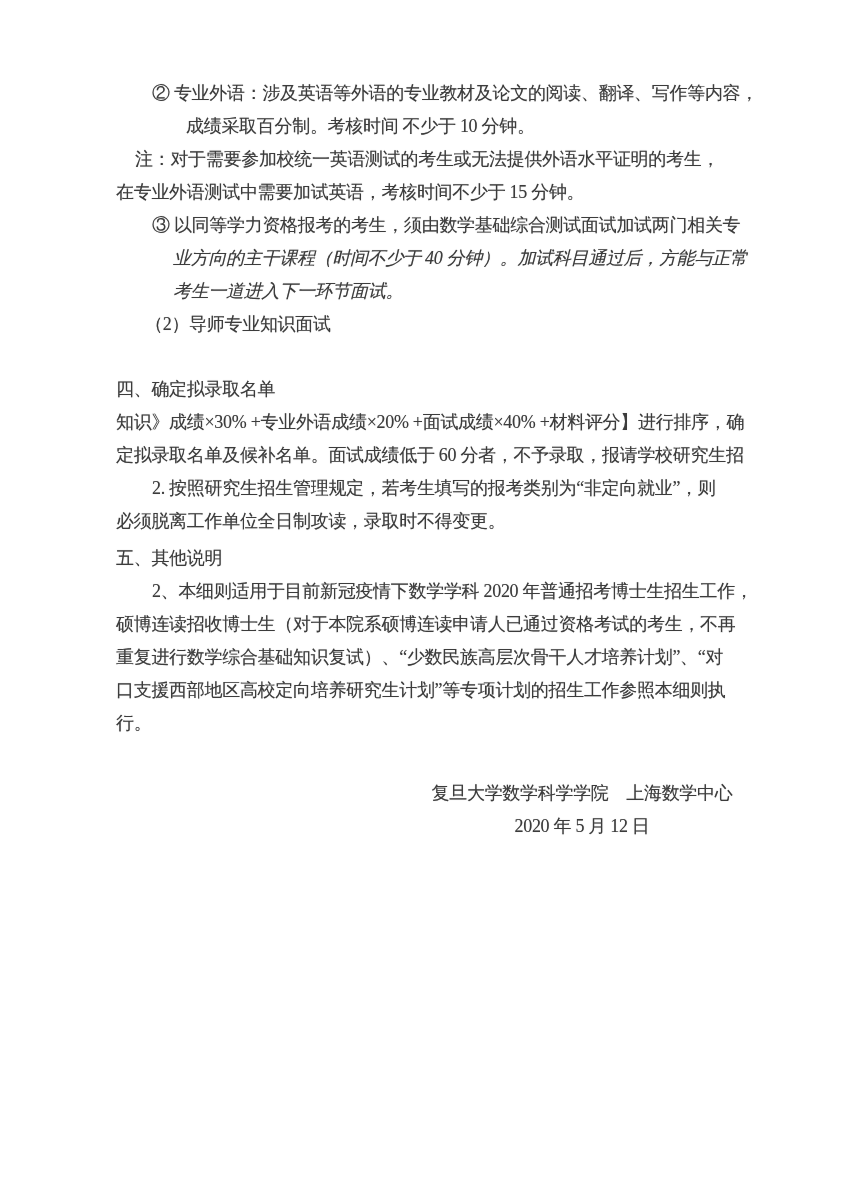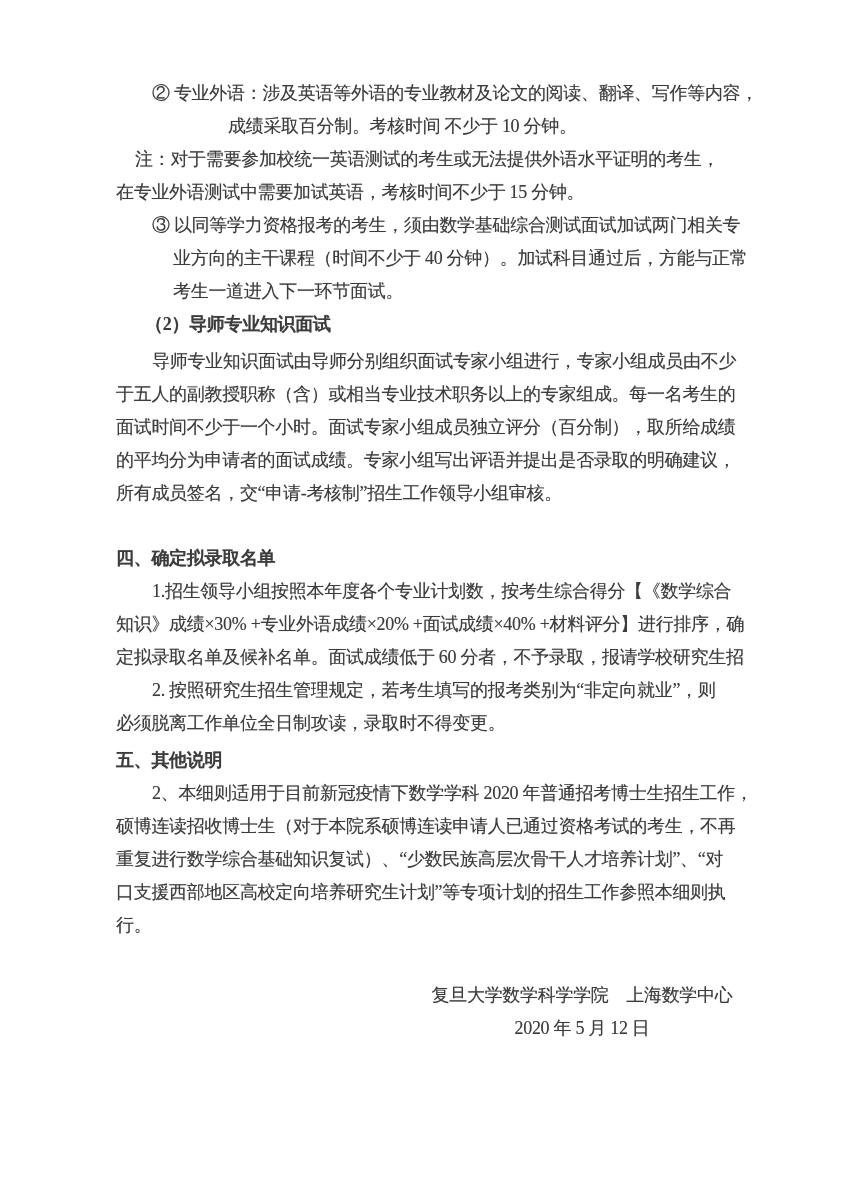--- a/index.html
+++ b/index.html
@@ -19,26 +19,26 @@
     padding:77px 80px 0 116px;
   }
   .para{margin:0;}
   .line{
     font-size:18px;
     line-height:33px;
     letter-spacing:-0.3px;
     white-space:nowrap;
     text-shadow:0 0 0.7px rgba(80,80,80,0.55);
   }
-  .bold{font-weight:bold;}
+  .bold{font-weight:normal;}
   .m29{margin-left:29px;}
   .m36{margin-left:36px;}
   .m40{margin-left:19px;}
-  .m57{margin-left:57px;}
-  .m70{margin-left:112px;}
+  .m57{margin-left:57px;font-style:italic;}
+  .m70{margin-left:70px;}
   .mt4{margin-top:4px;}
   .mt32{margin-top:32px;}
   .mt37{margin-top:37px;}
   .closing{
     text-align:center;
     padding-left:280px;
   }
 </style>
 </head>
 <body>
@@ -59,34 +59,26 @@
     <div class="para">
       <div class="line m36">③ 以同等学力资格报考的考生，须由数学基础综合测试面试加试两门相关专</div>
       <div class="line m57">业方向的主干课程（时间不少于 40 分钟）。加试科目通过后，方能与正常</div>
       <div class="line m57">考生一道进入下一环节面试。</div>
     </div>
 
     <div class="para">
       <div class="line m29 bold">（2）导师专业知识面试</div>
     </div>
 
-    <div class="para mt4">
-      <div class="line m36">导师专业知识面试由导师分别组织面试专家小组进行，专家小组成员由不少</div>
-      <div class="line">于五人的副教授职称（含）或相当专业技术职务以上的专家组成。每一名考生的</div>
-      <div class="line">面试时间不少于一个小时。面试专家小组成员独立评分（百分制），取所给成绩</div>
-      <div class="line">的平均分为申请者的面试成绩。专家小组写出评语并提出是否录取的明确建议，</div>
-      <div class="line">所有成员签名，交“申请-考核制”招生工作领导小组审核。</div>
-    </div>
 
     <div class="para mt32">
       <div class="line bold">四、确定拟录取名单</div>
     </div>
 
     <div class="para">
-      <div class="line m36">1.招生领导小组按照本年度各个专业计划数，按考生综合得分【《数学综合</div>
       <div class="line">知识》成绩×30% +专业外语成绩×20% +面试成绩×40% +材料评分】进行排序，确</div>
       <div class="line">定拟录取名单及候补名单。面试成绩低于 60 分者，不予录取，报请学校研究生招</div>
     </div>
 
     <div class="para">
       <div class="line m36">2. 按照研究生招生管理规定，若考生填写的报考类别为“非定向就业”，则</div>
       <div class="line">必须脱离工作单位全日制攻读，录取时不得变更。</div>
     </div>
 
     <div class="para mt4">

